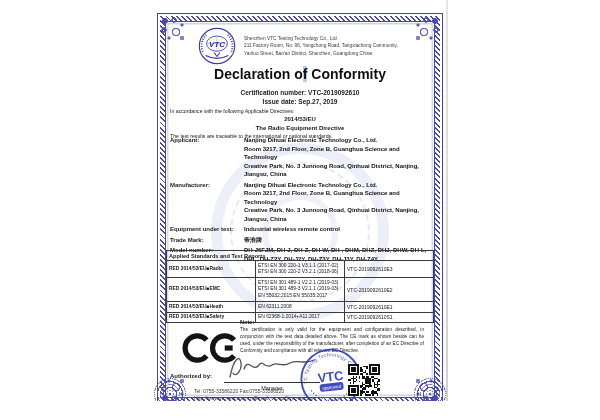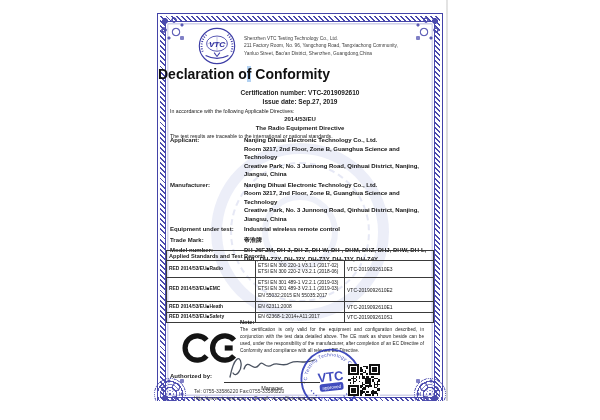--- a/index.html
+++ b/index.html
@@ -39,21 +39,21 @@
       transform:translate(-50%,-50%);border:11px solid rgba(100,115,195,.12);z-index:1;}
   .wm::before{content:"";position:absolute;inset:8px;border-radius:50%;
       border:2px dashed rgba(100,115,195,.16);}
   .wm::after{content:"";position:absolute;inset:40px;border-radius:50%;
       border:6px solid rgba(100,115,195,.10);}
   .cert .z{position:absolute;z-index:5;}
   
   .logo-wrap{left:40px;top:13px;width:38px;height:38px;}
   .issuer-block{left:86px;top:21px;width:175px;font-size:4.8px;line-height:1.55;color:#3c3c3c;}
   
-  .doc-title{left:0;right:0;top:52px;text-align:left;font-size:14px;font-weight:bold;color:#101010;}
+  .doc-title{left:0;right:0;top:52px;text-align:center;font-size:14px;font-weight:bold;color:#101010;}
   .doc-title .hl{background:#b3d2f2;}
   .meta-block{left:0;right:0;top:75px;text-align:center;}
   .m-bold{font-size:6.5px;font-weight:bold;line-height:1.35;}
   .m-small-left{font-size:5.2px;text-align:left;padding-left:12px;line-height:1.5;margin-top:1px;color:#222;}
   .m-code{font-size:6px;font-weight:bold;line-height:1.4;}
   
   .fields-block{left:12px;right:9px;top:122px;}
   .frow{display:flex;margin-bottom:2px;}
   .lbl{width:74px;flex:none;font-size:6px;font-weight:bold;color:#1c1c1c;line-height:8.5px;}
   .val{flex:1;font-size:6px;font-weight:bold;color:#111;line-height:8.5px;}

